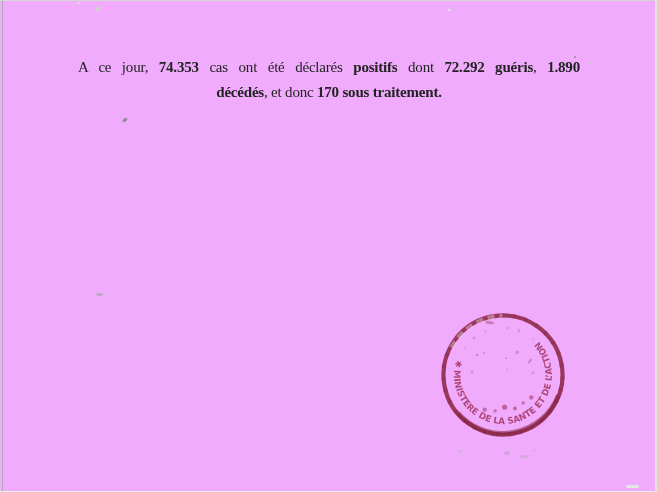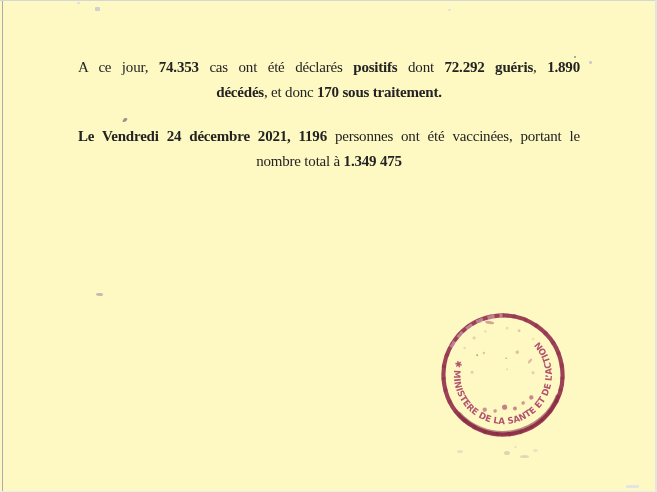--- a/index.html
+++ b/index.html
@@ -3,21 +3,21 @@
 <meta charset="utf-8">
 <style>
   html,body { margin:0; padding:0; }
   body {
     width:657px; height:492px;
     background:#ffffff;
     position:relative;
     overflow:hidden;
     font-family:"Liberation Serif", serif;
   }
-  .page { position:absolute; inset:0; background:#fef9c3; }
+  .page { position:absolute; inset:0; background:#f0abfc; }
 
   
   .edge-left   { position:absolute; left:2px;  top:0; width:1px; height:492px; background:#ababab; }
   .edge-top    { position:absolute; left:0;    top:0; width:657px; height:1px; background:#d6d6d6; }
   .edge-right  { position:absolute; right:0;   top:0; width:2px; height:492px; background:#e3e3e3; }
   .edge-bottom { position:absolute; left:0; bottom:0; width:657px; height:1px; background:#ececec; }
 
   
   .doc-text {
     position:absolute; left:78px; top:55px; width:502px;
@@ -62,24 +62,20 @@
 
   <div class="edge-left"></div>
   <div class="edge-top"></div>
   <div class="edge-right"></div>
   <div class="edge-bottom"></div>
 
   <div class="doc-text">
       <div class="para">
         <div class="line just"><span>A ce jour, </span><b>74.353</b><span> cas ont été déclarés </span><b>positifs</b><span> dont </span><b>72.292 guéris</b><span>, </span><b>1.890</b></div>
         <div class="line"><b>décédés</b><span>, et donc </span><b>170 sous traitement.</b></div>
-      </div>
-      <div class="para">
-        <div class="line just"><b>Le Vendredi 24 décembre 2021, 1196</b><span> personnes ont été vaccinées, portant le</span></div>
-        <div class="line"><span>nombre total à </span><b>1.349 475</b></div>
       </div>
       <div class="para">
       </div>
     </div>
 
   <div class="stamp-wrap">
     <svg width="136" height="140" viewBox="-68 -70 136 140" xmlns="http://www.w3.org/2000/svg">
       <defs>
         <path id="ringTextArc" d="M -42.4 -24.5 A 49 49 0 1 0 42.4 -24.5" fill="none"></path>
       </defs>

